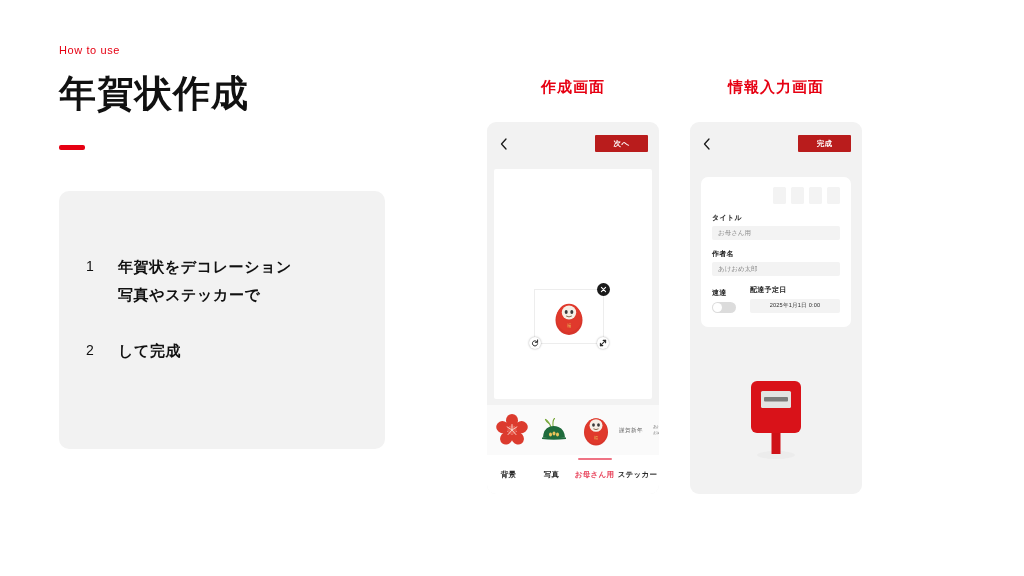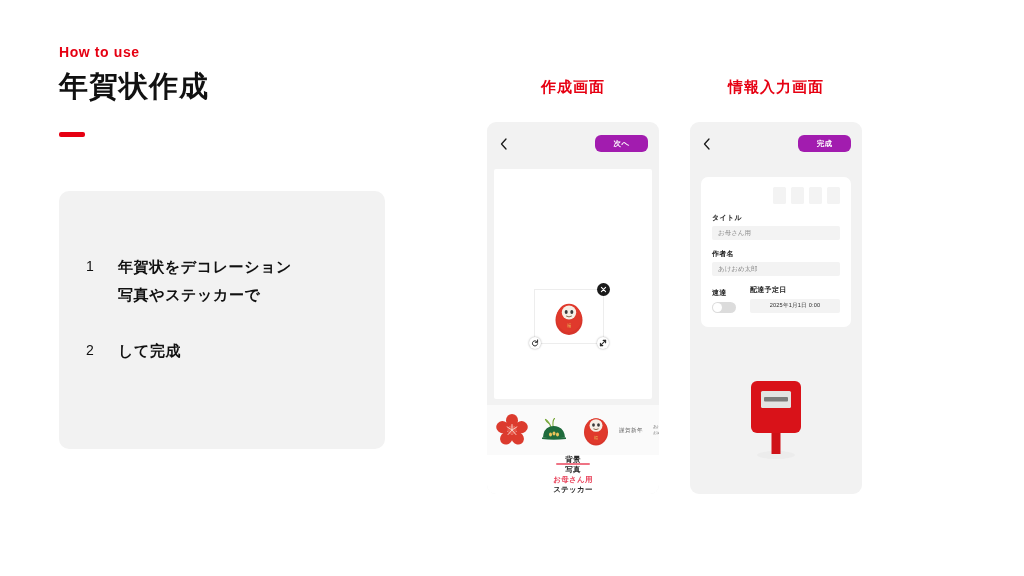--- a/index.html
+++ b/index.html
@@ -17,29 +17,29 @@
   }
 
   
   .left-col {
     position: absolute;
     left: 59px;
     top: 44px;
     width: 370px;
   }
   .eyebrow {
-    font-size: 14px;
-    font-weight: bold;
+    font-size: 11px;
+    font-weight: normal;
     color: #e60012;
     letter-spacing: 0.6px;
     line-height: 1.2;
-    margin: 0 0 7px 0;
+    margin: 0 0 14px 0;
   }
   .page-title {
-    font-size: 29px;
+    font-size: 37px;
     font-weight: bold;
     color: #111111;
     letter-spacing: 1px;
     line-height: 1.25;
     margin: 0;
   }
   .red-dash {
     width: 26px;
     height: 5px;
     border-radius: 2px;
@@ -127,22 +127,22 @@
     height: 10px;
     display: block;
   }
   .back-chevron svg { display: block; }
   .topbar-btn {
     position: absolute;
     right: 11px;
     top: 13px;
     width: 53px;
     height: 17px;
-    border-radius: 6px;
-    background: #a21caf;
+    border-radius: 1px;
+    background: #b91c1c;
     color: #ffffff;
     font-size: 7.5px;
     font-weight: bold;
     display: flex;
     align-items: center;
     justify-content: center;
     letter-spacing: 0.3px;
     border: none;
     padding: 0;
     font-family: inherit;
@@ -245,21 +245,20 @@
   
   .tabbar {
     position: absolute;
     left: 0;
     right: 0;
     bottom: 0;
     height: 39px;
     background: #ffffff;
     display: flex;
     align-items: center;
-    flex-direction: column;
   }
   .tab {
     flex: 1;
     text-align: center;
     font-size: 7.5px;
     font-weight: bold;
     color: #2b2b2b;
     letter-spacing: 0.3px;
     position: relative;
     background: none;

